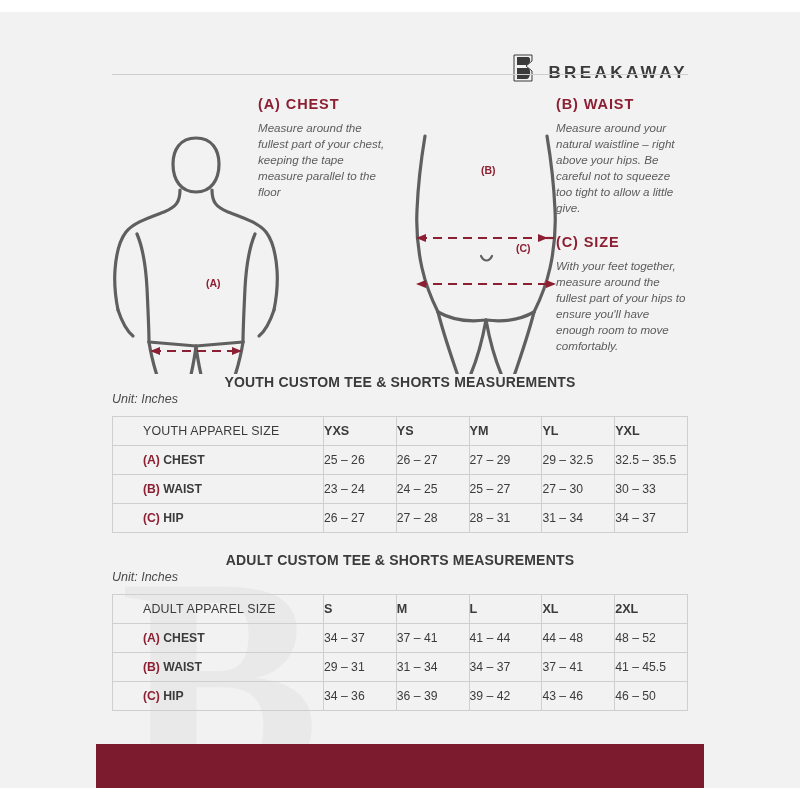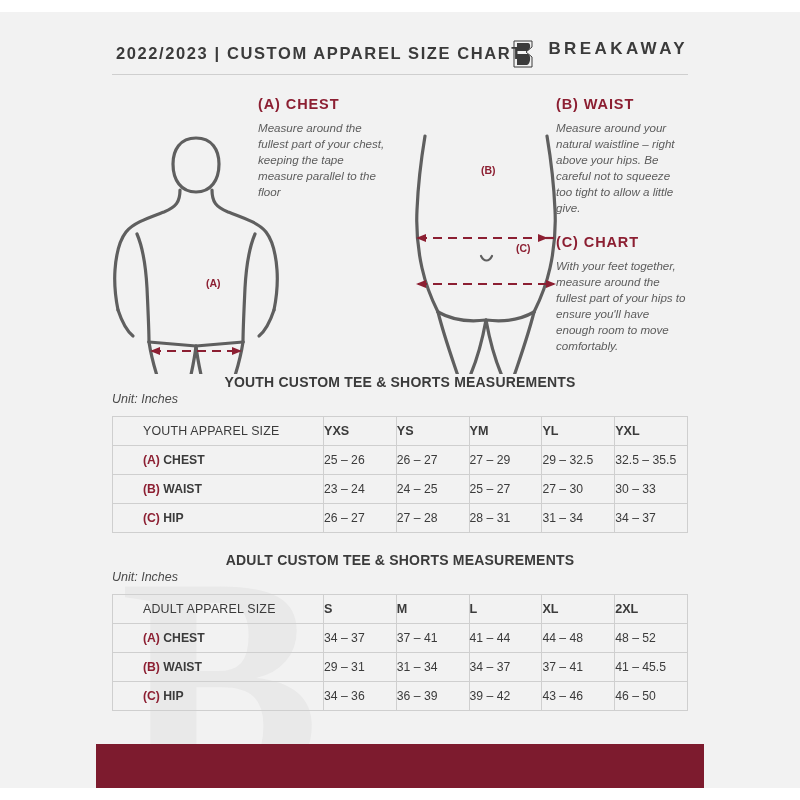--- a/index.html
+++ b/index.html
@@ -58,23 +58,23 @@
     top: 32px;
     font-size: 16.5px;
     font-weight: bold;
     letter-spacing: 1.6px;
     color: #3b3b3b;
     white-space: nowrap;
   }
   .brand {
     position: absolute;
     right: 112px;
-    top: 27px;
+    top: 41px;
     display: flex;
-    align-items: flex-start;
+    align-items: flex-end;
     gap: 12px;
   }
   .brand-mark {
     width: 26px;
     height: 30px;
     position: relative;
   }
   .brand-name {
     font-size: 17px;
     font-weight: bold;
@@ -186,21 +186,20 @@
 </style>
 </head>
 <body>
 
 <div class="page">
   <div class="sheet">
 
     <div class="watermark">B</div>
 
     <div class="header">
-      <div class="header-title">2022/2023  |  CUSTOM APPAREL SIZE CHART</div>
       <div class="brand">
         <span class="brand-mark">
           <svg width="26" height="30" viewBox="0 0 26 30">
             <path d="M4 2 L22 2 L22 8 L16 13 L22 18 L22 28 L4 28 Z" fill="none" stroke="#3b3b3b" stroke-width="1"></path>
             <path d="M7 4 L18 4 C21 4 21 11 17 12 L7 12 Z" fill="#3b3b3b"></path>
             <path d="M7 15 L18 15 C21 15 21 25 17 26 L7 26 Z" fill="#3b3b3b"></path>
           </svg>
         </span>
         <span class="brand-name">BREAKAWAY</span>
       </div>
@@ -280,21 +279,21 @@
 
       <div class="cA">
         <div class="callout-title">(A) CHEST</div>
         <div class="callout-body">Measure around the fullest part of your chest, keeping the tape measure parallel to the floor</div>
       </div>
       <div class="cB">
         <div class="callout-title">(B) WAIST</div>
         <div class="callout-body">Measure around your natural waistline – right above your hips. Be careful not to squeeze too tight to allow a little give.</div>
       </div>
       <div class="cC">
-        <div class="callout-title">(C) CHART</div>
+        <div class="callout-title">(C) SIZE</div>
         <div class="callout-body">With your feet together, measure around the fullest part of your hips to ensure you'll have enough room to move comfortably.</div>
       </div>
     </div>
 
     <div class="section" style="top:362px;">
       <div class="sec-title">YOUTH CUSTOM TEE &amp; SHORTS MEASUREMENTS</div>
       <div class="sec-sub">Unit: Inches</div>
       <table>
         <thead>
           <tr>

